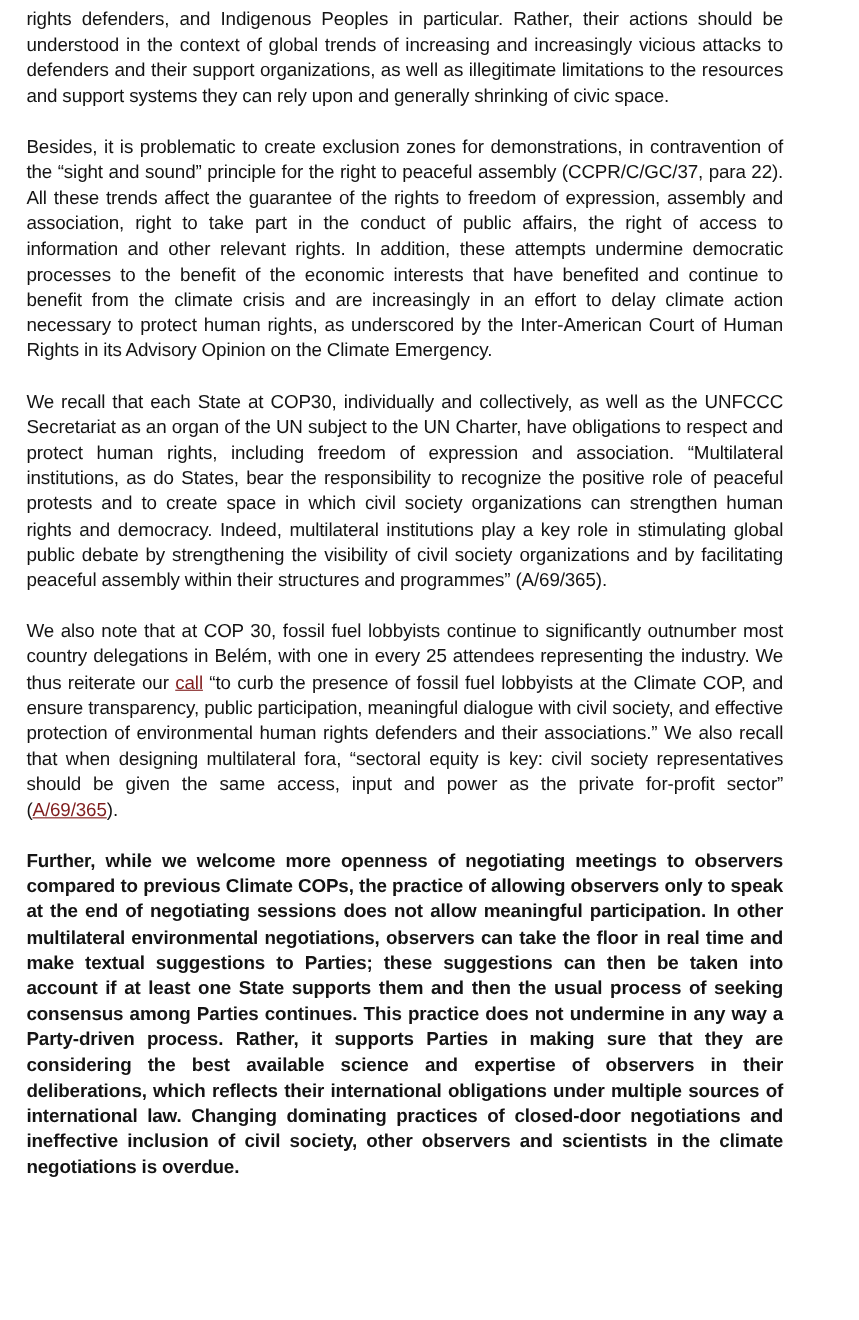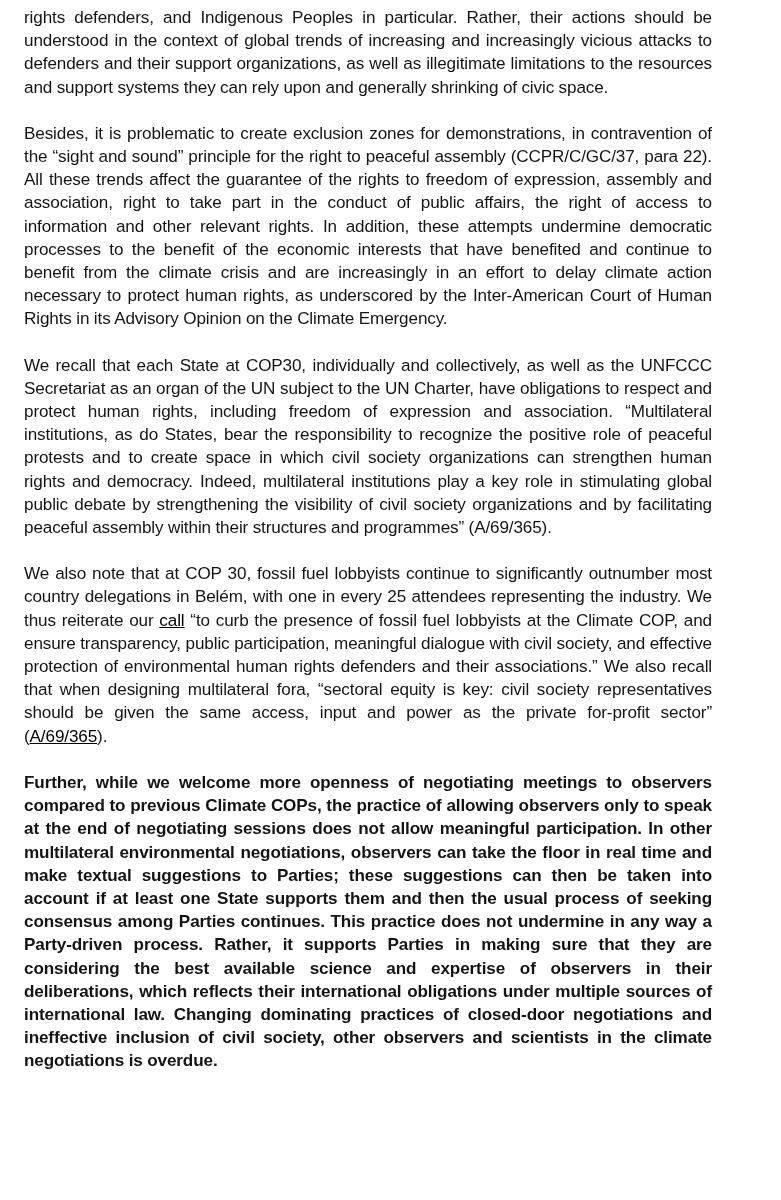--- a/index.html
+++ b/index.html
@@ -30,21 +30,21 @@
     text-justify: inter-word;
     letter-spacing: -0.12px;
     word-spacing: -0.1px;
     -webkit-font-smoothing: antialiased;
   }
   .doc-paragraph:last-child {
     margin-bottom: 0;
     font-weight: bold;
   }
   .doc-link {
-    color: #000000;
+    color: #7f1d1d;
     text-decoration: underline;
     text-underline-offset: 1px;
     cursor: pointer;
   }
 </style>
 </head>
 <body>
 
 <div id="document-page">
 

